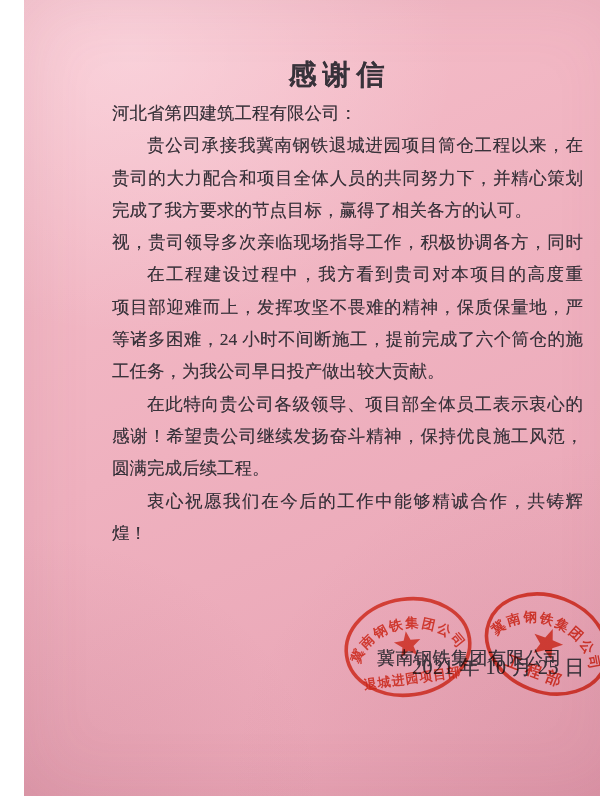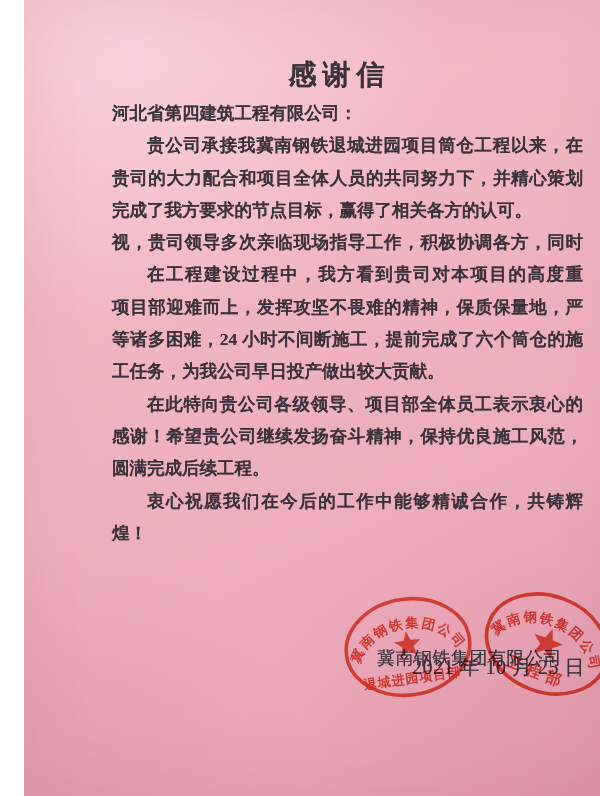--- a/index.html
+++ b/index.html
@@ -21,21 +21,20 @@
   .title{
     position:absolute;top:56px;left:88px;right:57px;
     text-align:center;font-size:28px;font-weight:bold;
     letter-spacing:6px;color:var(--ink,#38323a);
     text-shadow:0 0 .5px rgba(56,50,58,.7);
   }
   .body-text{
     position:absolute;top:97px;left:88px;right:41px;
     font-size:17.5px;line-height:32.3px;
     text-shadow:0 0 .4px rgba(56,50,58,.55);
-    font-weight:bold;
   }
   .body-line{white-space:nowrap;}
   .body-line.indent{text-indent:2em;}
   .body-line.justify{
     white-space:normal;
     text-align:justify;text-align-last:justify;
     text-justify:inter-character;
   }
   .signature{
     position:absolute;top:646px;left:353px;

